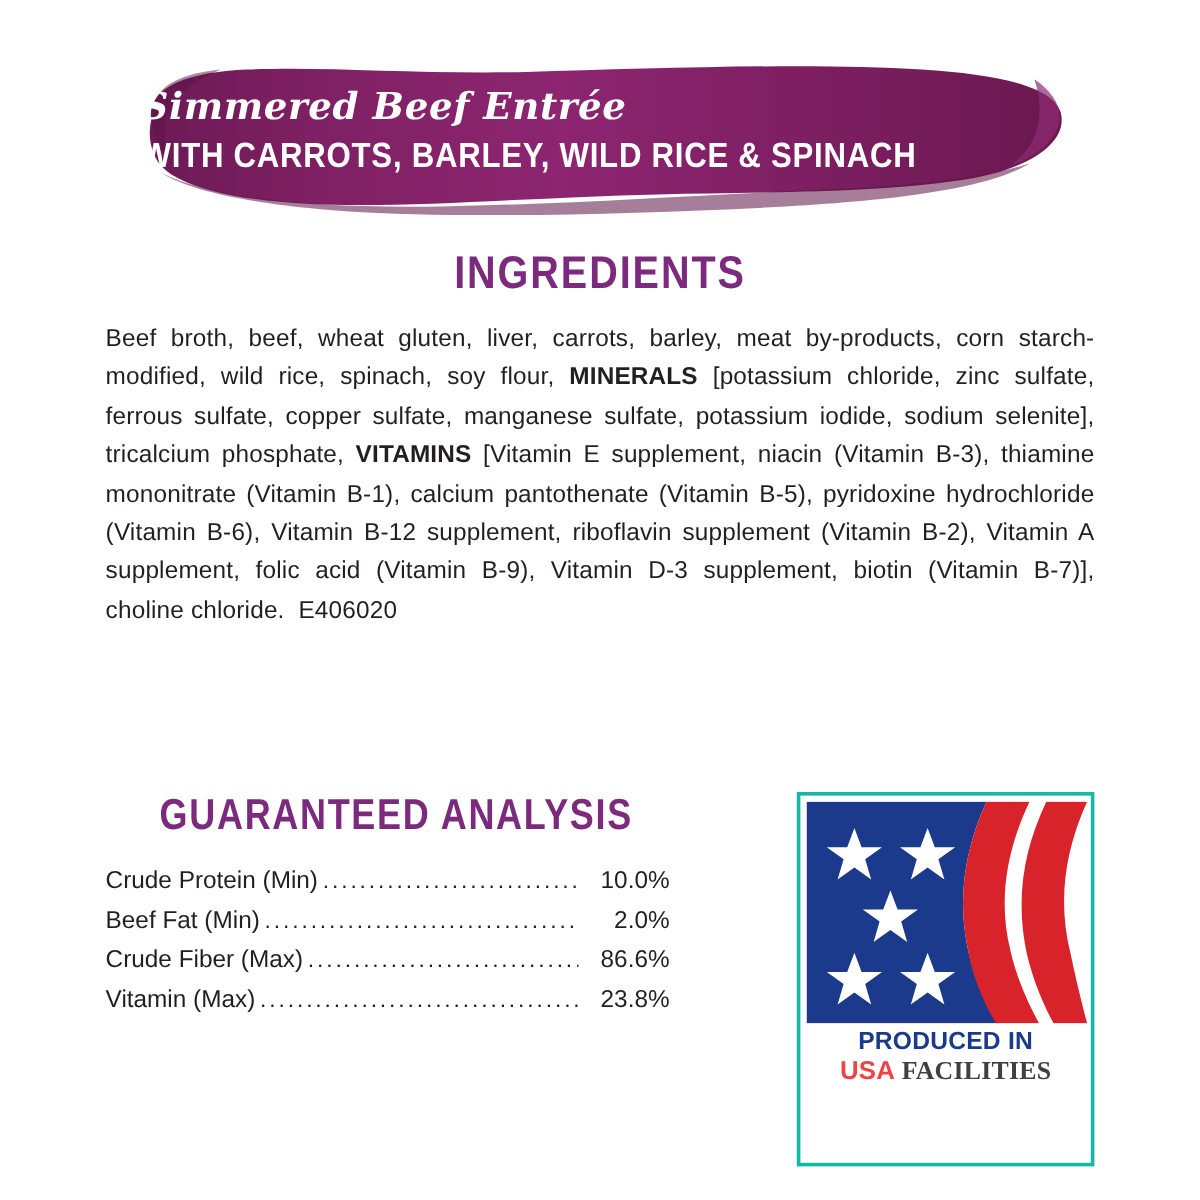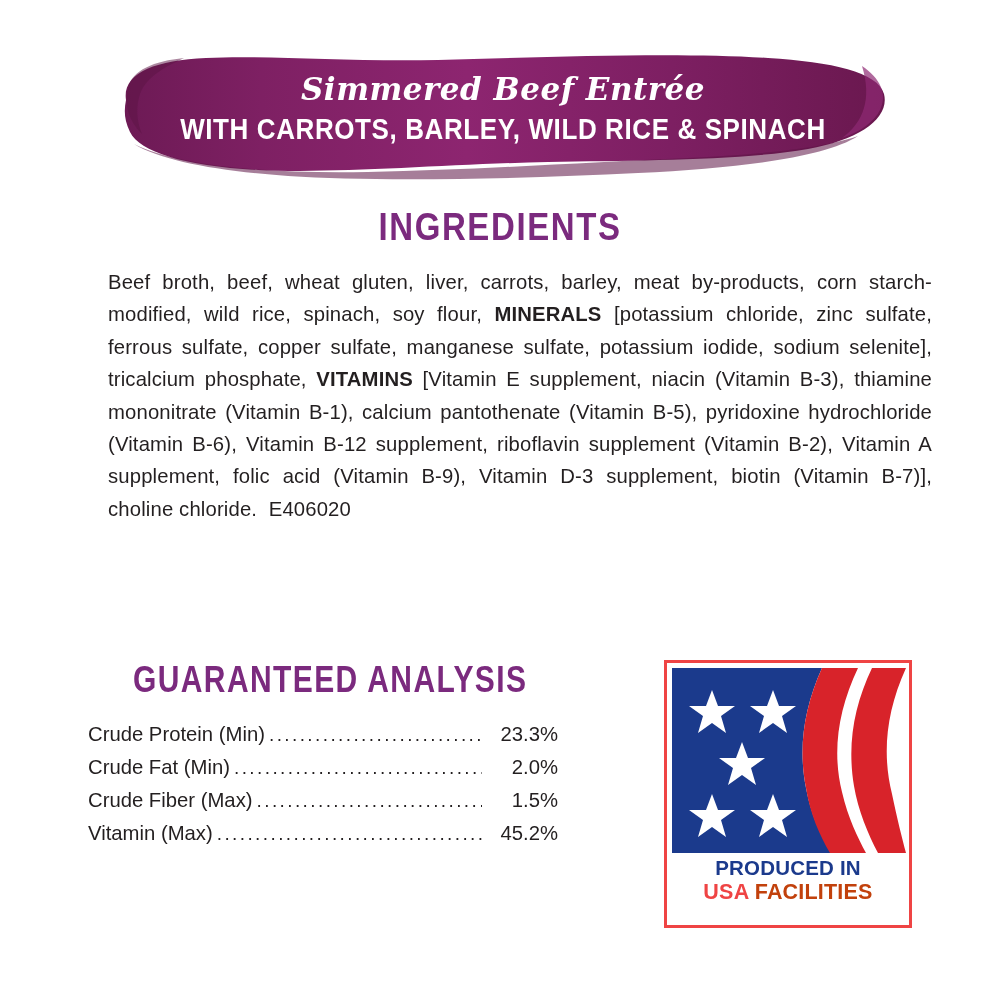--- a/index.html
+++ b/index.html
@@ -27,21 +27,21 @@
   .banner-svg {
     position: absolute;
     left: 0;
     top: 0;
   }
   .banner-text {
     position: absolute;
     left: 0;
     top: 22px;
     width: 770px;
-    text-align: center;
+    text-align: left;
     color: #ffffff;
   }
   .banner-title {
     font-family: "DejaVu Serif", serif;
     font-style: italic;
     font-weight: bold;
     font-size: 31px;
     letter-spacing: 0.5px;
     line-height: 38px;
     white-space: nowrap;
@@ -78,21 +78,20 @@
   .ingredients-body {
     position: absolute;
     left: 88px;
     top: 266px;
     width: 824px;
     font-size: 20.3px;
     line-height: 32.4px;
     text-align: justify;
     color: #231f20;
     letter-spacing: 0.15px;
-    margin-left: 20px;
   }
   .ingredients-body b {
     font-weight: bold;
   }
   .code {
     white-space: nowrap;
   }
 
   
   .heading-analysis {
@@ -137,22 +136,22 @@
     text-align: right;
     min-width: 72px;
   }
 
   
   .usa-badge {
     position: absolute;
     left: 664px;
     top: 660px;
     width: 248px;
-    height: 268px;
-    border: 3px solid #ef4444;
+    height: 312px;
+    border: 3px solid #14b8a6;
     background: #ffffff;
     box-sizing: border-box;
   }
   .flag-area {
     position: absolute;
     left: 5px;
     top: 5px;
     width: 234px;
     height: 185px;
     overflow: hidden;
@@ -170,21 +169,21 @@
   .cap-line1 {
     font-size: 20.5px;
     color: #1b3a8c;
     letter-spacing: 0.2px;
   }
   .cap-line2 {
     font-size: 21.5px;
     letter-spacing: 0.2px;
   }
   .cap-usa { color: #ef4444; }
-  .cap-fac { color: #c2410c; }
+  .cap-fac { color: #404040; font-family: Liberation Serif, serif; }
 </style>
 </head>
 <body>
 
 <div class="banner-wrap">
   <svg class="banner-svg" width="770" height="140" viewBox="0 0 770 140">
     <defs>
       <linearGradient id="brushGrad" x1="0" y1="0" x2="1" y2="0">
         <stop offset="0%" stop-color="#6d1a55"></stop>
         <stop offset="18%" stop-color="#7e2063"></stop>
@@ -216,36 +215,36 @@
 <div class="ingredients-body">
   <span>Beef broth, beef, wheat gluten, liver, carrots, barley, meat by-products, corn starch-modified, wild rice, spinach, soy flour, </span><b>MINERALS</b><span> [potassium chloride, zinc sulfate, ferrous sulfate, copper sulfate, manganese sulfate, potassium iodide, sodium selenite], tricalcium phosphate, </span><b>VITAMINS</b><span> [Vitamin E supplement, niacin (Vitamin B-3), thiamine mononitrate (Vitamin B-1), calcium pantothenate (Vitamin B-5), pyridoxine hydrochloride (Vitamin B-6), Vitamin B-12 supplement, riboflavin supplement (Vitamin B-2), Vitamin A supplement, folic acid (Vitamin B-9), Vitamin D-3 supplement, biotin (Vitamin B-7)], choline chloride.</span>&nbsp; <span class="code">E406020</span>
 </div>
 
 <div class="heading-analysis">GUARANTEED ANALYSIS</div>
 
 <div class="analysis-table">
   <div class="analysis-row">
     <span class="an-label">Crude Protein (Min)</span>
     <span class="an-dots">..................................................</span>
-    <span class="an-value">23.3%</span>
-  </div>
-  <div class="analysis-row">
-    <span class="an-label">Crude Fat (Min)</span>
+    <span class="an-value">10.0%</span>
+  </div>
+  <div class="analysis-row">
+    <span class="an-label">Beef Fat (Min)</span>
     <span class="an-dots">..................................................</span>
     <span class="an-value">2.0%</span>
   </div>
   <div class="analysis-row">
     <span class="an-label">Crude Fiber (Max)</span>
     <span class="an-dots">..................................................</span>
-    <span class="an-value">1.5%</span>
+    <span class="an-value">86.6%</span>
   </div>
   <div class="analysis-row">
     <span class="an-label">Vitamin (Max)</span>
     <span class="an-dots">..................................................</span>
-    <span class="an-value">45.2%</span>
+    <span class="an-value">23.8%</span>
   </div>
 </div>
 
 <div class="usa-badge">
   <div class="flag-area">
     <svg width="234" height="185" viewBox="0 0 234 185">
       <rect x="0" y="0" width="234" height="185" fill="#ffffff"></rect>
 
       <path d="M0,0 L150,0 C132,40 126,80 134,120 C140,152 152,172 160,185 L0,185 Z" fill="#1b3a8c"></path>
 

